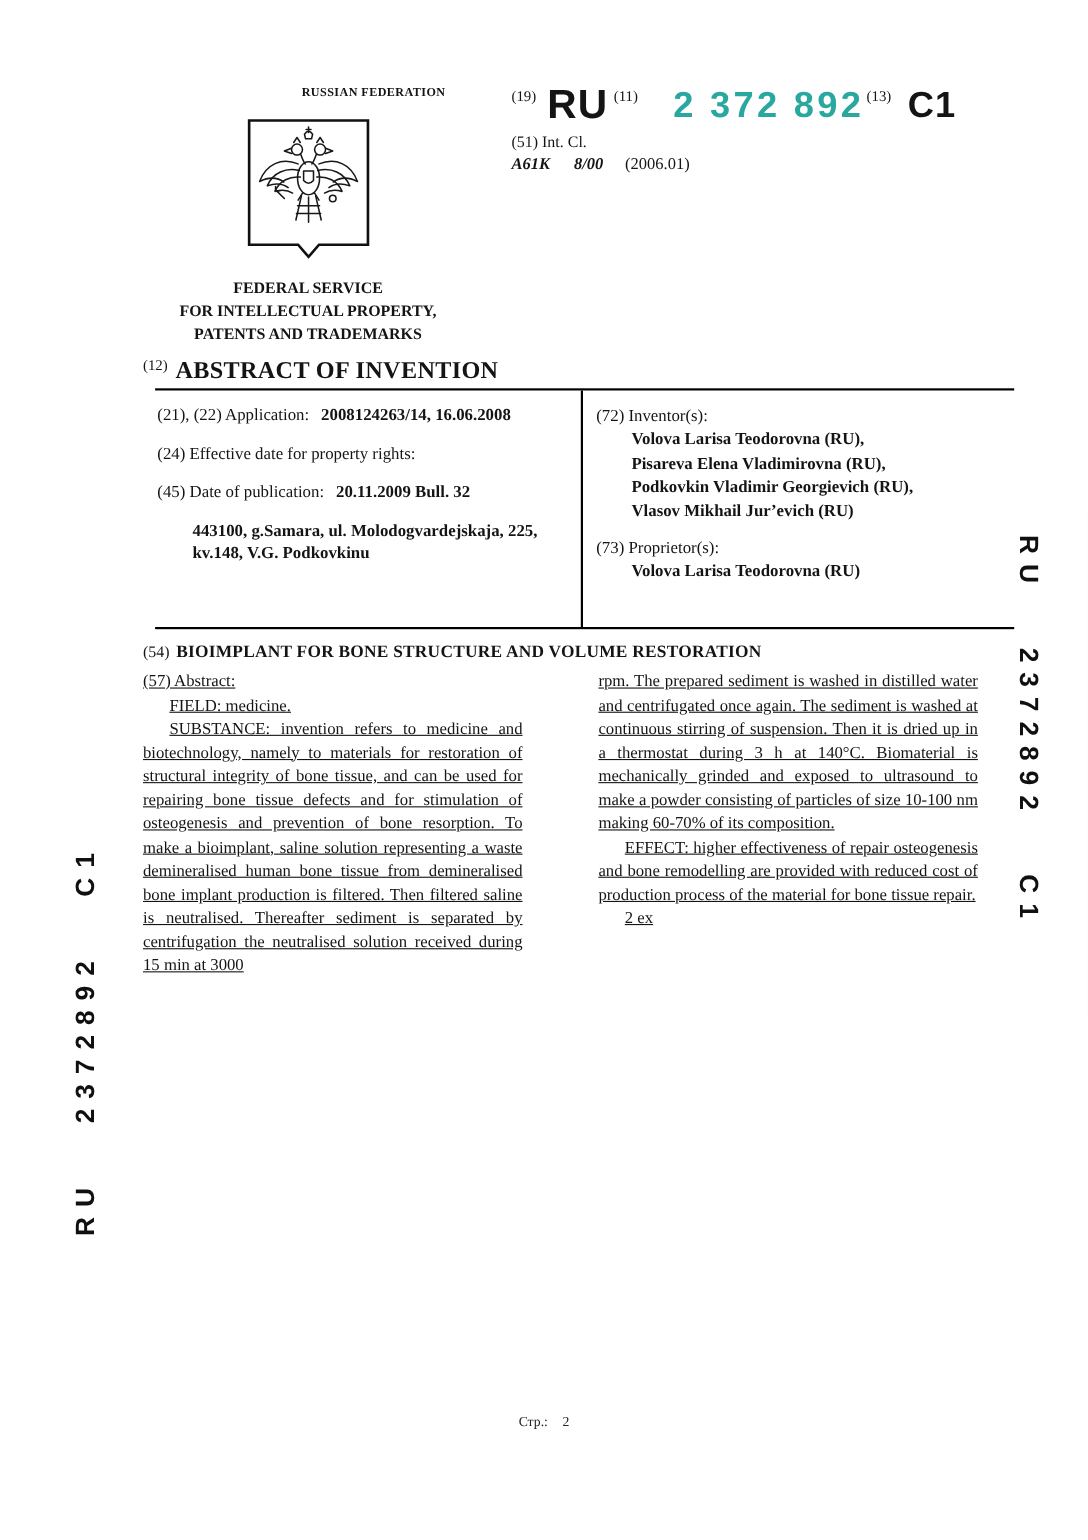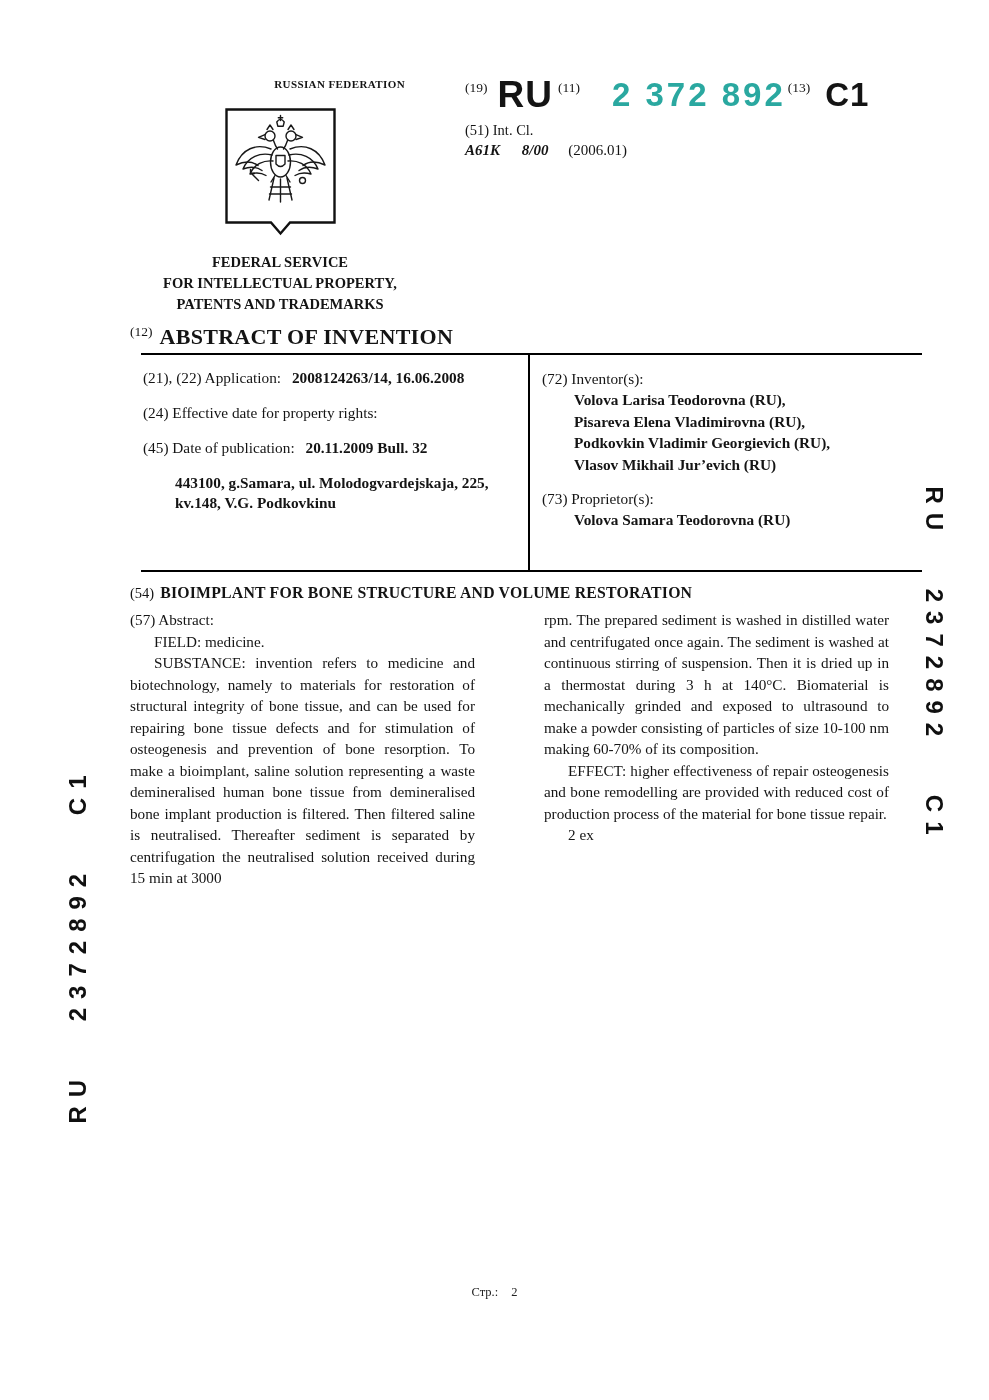--- a/index.html
+++ b/index.html
@@ -95,21 +95,21 @@
   .prop-block{margin-top:13px;}
 
   
   .invention-title{position:absolute;left:130px;top:584px;width:780px;}
   .invention-title .code{font-size:14.5px;}
   .invention-title .title-text{font-weight:bold;font-size:15.8px;letter-spacing:0.2px;margin-left:2px;}
 
   .abstract-cols{
     position:absolute;left:130px;top:609px;width:759px;
     display:flex;gap:69px;
-    font-size:15.2px;line-height:21.5px;
+    font-size:15.2px;line-height:21.5px;text-decoration:underline;
   }
   .abs-col{flex:1;text-align:justify;}
   .abs-label{text-align:left;}
   .para{margin:0;}
   .para.indent{text-indent:24px;}
 
   
   .footer{
     position:absolute;left:0;right:0;top:1285px;
     text-align:center;font-size:12.5px;color:#222;
@@ -203,21 +203,21 @@
         <div class="bib-label">(72) Inventor(s):</div>
         <div class="names">
           <div>Volova Larisa Teodorovna (RU),</div>
           <div>Pisareva Elena Vladimirovna (RU),</div>
           <div>Podkovkin Vladimir Georgievich (RU),</div>
           <div>Vlasov Mikhail Jur’evich (RU)</div>
         </div>
       </div>
       <div class="prop-block">
         <div class="bib-label">(73) Proprietor(s):</div>
-        <div class="names">Volova Samara Teodorovna (RU)</div>
+        <div class="names">Volova Larisa Teodorovna (RU)</div>
       </div>
     </div>
   </div>
 
   <div class="invention-title">
     <span class="code">(54)</span>
     <span class="title-text">BIOIMPLANT FOR BONE STRUCTURE AND VOLUME RESTORATION</span>
   </div>
 
   <div class="abstract-cols">

